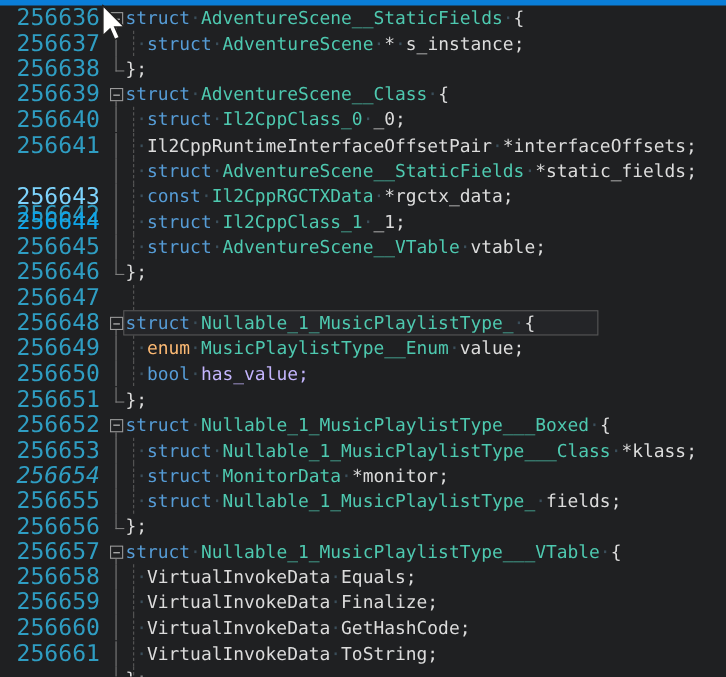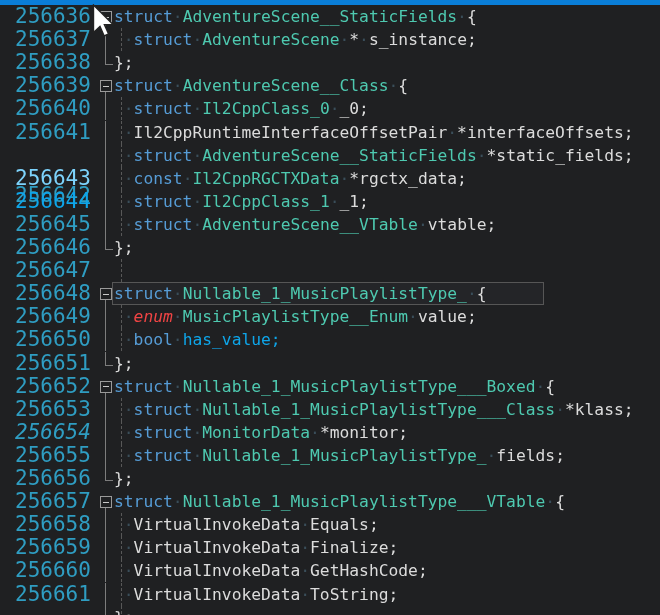--- a/index.html
+++ b/index.html
@@ -111,27 +111,27 @@
         <div class="fbox" style="border-color: rgb(154, 154, 154); background: rgb(31, 32, 34);">
           <div class="fminus" style="background: rgb(200, 200, 200);"></div>
         </div>
         <div class="fstub" style="background: rgb(125, 125, 125);"></div>
         <span class="code"><span style="color: rgb(86, 156, 214);">struct</span><span style="color: rgb(58, 78, 90);">·</span><span style="color: rgb(78, 201, 176);">Nullable_1_MusicPlaylistType_</span><span style="color: rgb(58, 78, 90);">·</span><span style="color: rgb(220, 220, 220);">{</span></span>
       </div>
       <div class="row" style="top: 305.3px;">
         <span class="ln" style="color: rgb(47, 157, 194);">256649</span>
         <div class="fline" style="background: rgb(125, 125, 125);"></div>
         <div class="guide" style="border-left-color: rgb(88, 88, 88);"></div>
-        <span class="code"><span style="color: rgb(58, 78, 90);"> ·</span><span style="color: #ef4444; font-style: italic;">enum</span><span style="color: rgb(58, 78, 90);">·</span><span style="color: rgb(78, 201, 176);">MusicPlaylistType__Enum</span><span style="color: rgb(58, 78, 90);">·</span><span style="color: rgb(220, 220, 220);">value;</span></span>
+        <span class="code"><span style="color: rgb(58, 78, 90);"> ·</span><span style="color: #fdba74;">enum</span><span style="color: rgb(58, 78, 90);">·</span><span style="color: rgb(78, 201, 176);">MusicPlaylistType__Enum</span><span style="color: rgb(58, 78, 90);">·</span><span style="color: rgb(220, 220, 220);">value;</span></span>
       </div>
       <div class="row" style="top: 328.4px;">
         <span class="ln" style="color: rgb(47, 157, 194);">256650</span>
         <div class="fline" style="background: rgb(125, 125, 125);"></div>
         <div class="guide" style="border-left-color: rgb(88, 88, 88);"></div>
-        <span class="code"><span style="color: rgb(58, 78, 90);"> ·</span><span style="color: rgb(86, 156, 214);">bool</span><span style="color: rgb(58, 78, 90);">·</span><span style="color: #0ea5e9;">has_value;</span></span>
+        <span class="code"><span style="color: rgb(58, 78, 90);"> ·</span><span style="color: rgb(86, 156, 214);">bool</span><span style="color: rgb(58, 78, 90);">·</span><span style="color: #c4b5fd;">has_value;</span></span>
       </div>
       <div class="row" style="top: 351.5px;">
         <span class="ln" style="color: rgb(47, 157, 194);">256651</span>
         <div class="fendv" style="background: rgb(125, 125, 125);"></div>
         <div class="fendh" style="background: rgb(125, 125, 125);"></div>
         <span class="code"><span style="color: rgb(220, 220, 220);">};</span></span>
       </div>
       <div class="row" style="top: 374.6px;">
         <span class="ln" style="color: rgb(47, 157, 194);">256652</span>
         <div class="fbox" style="border-color: rgb(154, 154, 154); background: rgb(31, 32, 34);">

